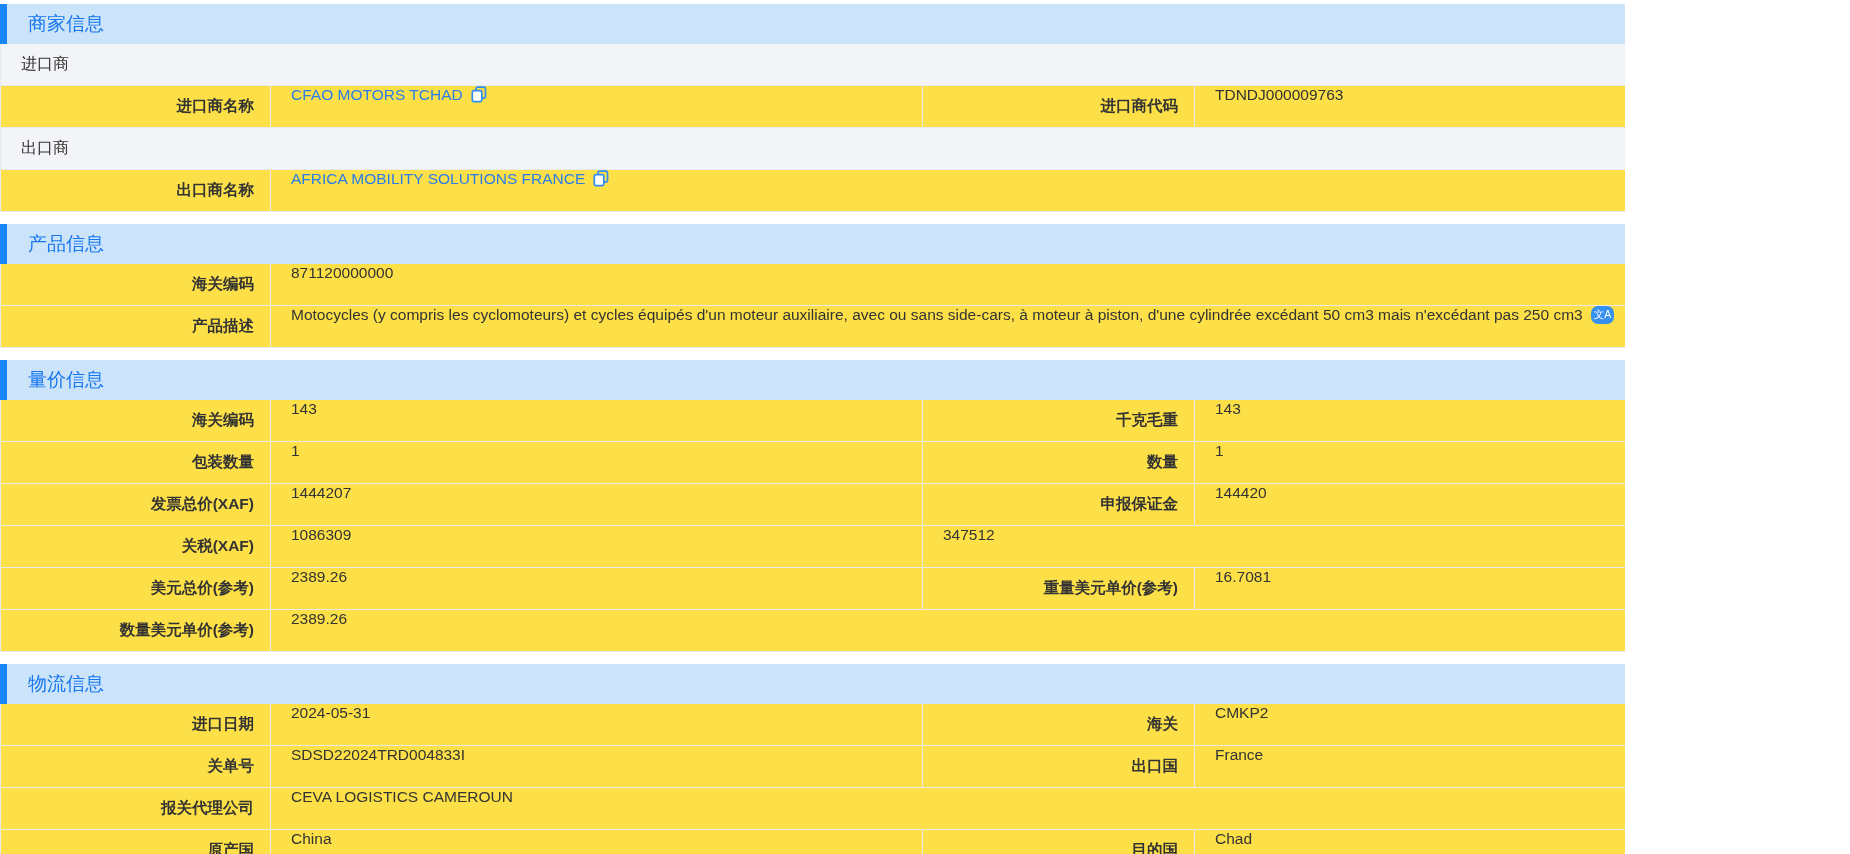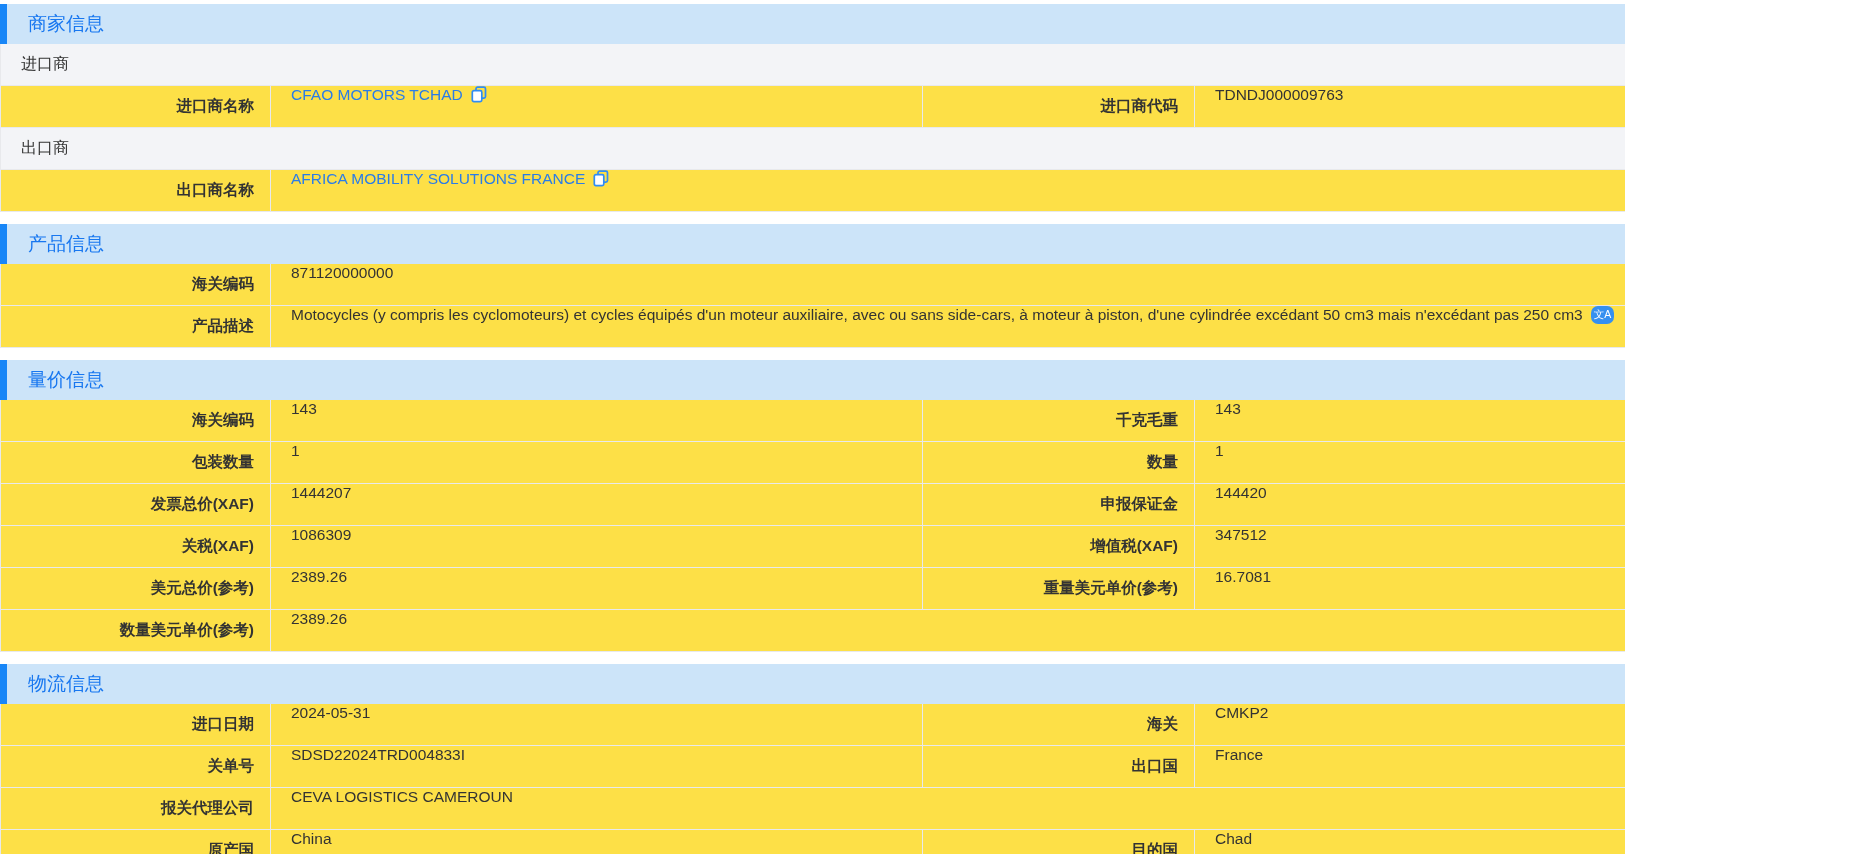--- a/index.html
+++ b/index.html
@@ -121,21 +121,20 @@
       </div>
       <div class="row">
         <div class="cl">发票总价(XAF)</div>
         <div class="cv half">1444207</div>
         <div class="cl c2">申报保证金</div>
         <div class="cv rest">144420</div>
       </div>
       <div class="row">
         <div class="cl">关税(XAF)</div>
         <div class="cv half">1086309</div>
-        <div class="cl c2">增值税(XAF)</div>
         <div class="cv rest">347512</div>
       </div>
       <div class="row">
         <div class="cl">美元总价(参考)</div>
         <div class="cv half">2389.26</div>
         <div class="cl c2">重量美元单价(参考)</div>
         <div class="cv rest">16.7081</div>
       </div>
       <div class="row">
         <div class="cl">数量美元单价(参考)</div>

